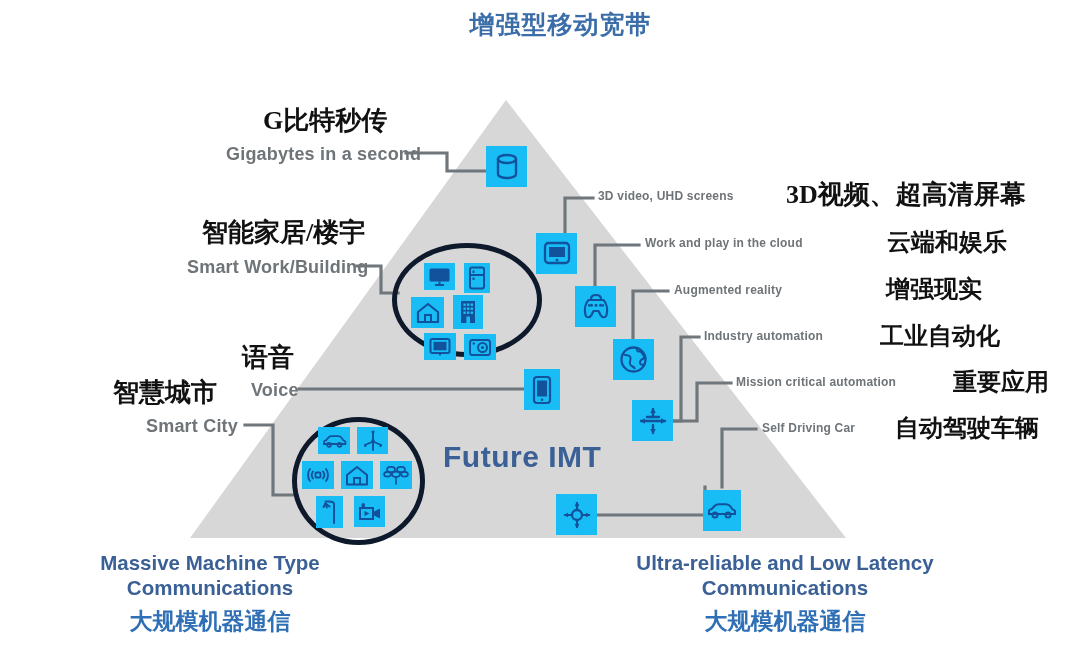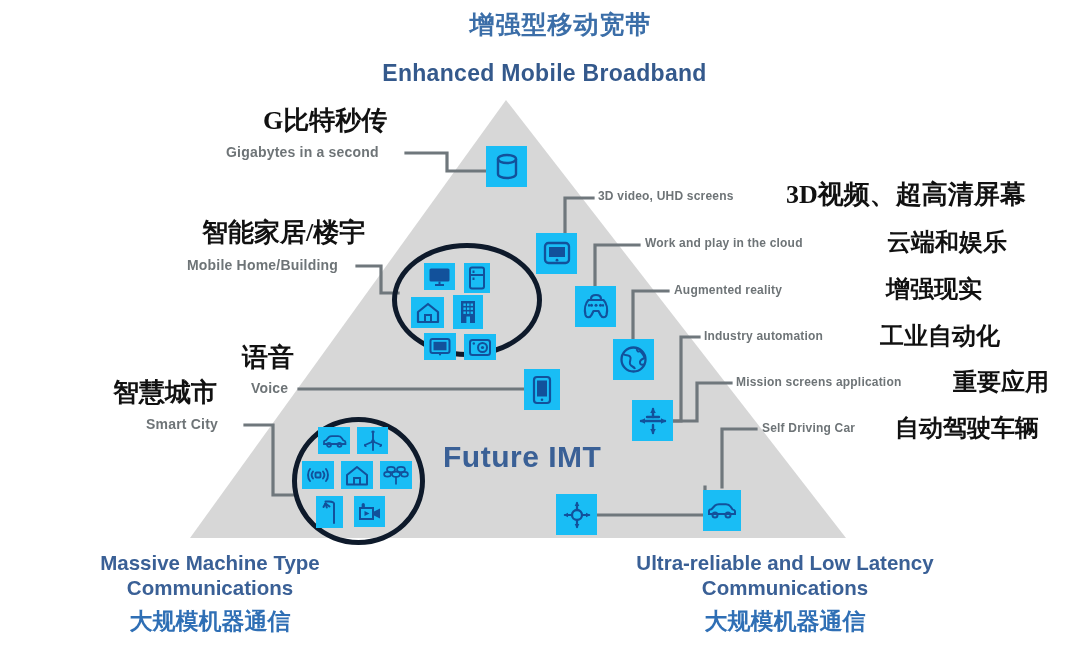--- a/index.html
+++ b/index.html
@@ -34,21 +34,21 @@
     font-family:"Liberation Serif","DejaVu Serif",serif;
   }
   .t-cn-mid{
     color:#111111;font-weight:bold;font-size:24px;white-space:nowrap;
     font-family:"Liberation Serif","DejaVu Serif",serif;
   }
   .t-en-small{
     color:#6e7477;font-weight:bold;font-size:12px;white-space:nowrap;
     letter-spacing:.2px;
   }
-  .t-en-small.sz14{font-size:14px;}
+  .t-en-small.sz14{font-size:18px;}
   .t-future{
     color:#3a6096;font-weight:bold;font-size:30px;white-space:nowrap;
     letter-spacing:.5px;
   }
 
   
   .tile{
     position:absolute;background:#19bdf5;display:flex;
     align-items:center;justify-content:center;
   }
@@ -89,53 +89,52 @@
 
       <path d="M756,429 L722,429 L722,487"></path>
       <path d="M596,515 L705,515 L705,487"></path>
     </g>
   </svg>
 
   <div class="ring" style="left:392px;top:243px;width:140px;height:104px;"></div>
   <div class="ring" style="left:292px;top:417px;width:123px;height:118px;"></div>
 
   <div class="abs t-cn-title" style="left:0;top:8px;width:1089px;text-align:center;">增强型移动宽带</div>
-  <div class="abs t-en-title" style="left:0;top:60px;width:1089px;text-align:center;">Enhanced Mobile Broadband</div>
 
   <div class="abs" style="left:20px;top:550px;width:380px;">
     <div class="t-corner-en">Massive Machine Type</div>
     <div class="t-corner-en">Communications</div>
     <div class="t-corner-cn" style="margin-top:7px;">大规模机器通信</div>
   </div>
 
   <div class="abs" style="left:570px;top:550px;width:430px;">
     <div class="t-corner-en">Ultra-reliable and Low Latency</div>
     <div class="t-corner-en">Communications</div>
     <div class="t-corner-cn" style="margin-top:7px;">大规模机器通信</div>
   </div>
 
   <div class="abs t-future" style="left:443px;top:440px;">Future IMT</div>
 
   <div class="abs t-cn-big" style="left:247px;top:103px;margin-left:16px;">G比特秒传</div>
   <div class="abs t-en-small sz14" style="left:226px;top:144px;">Gigabytes in a second</div>
 
   <div class="abs t-cn-big" style="left:202px;top:215px;">智能家居/楼宇</div>
-  <div class="abs t-en-small sz14" style="left:187px;top:257px;">Mobile Home/Building</div>
+  <div class="abs t-en-small sz14" style="left:187px;top:257px;">Smart Work/Building</div>
 
   <div class="abs t-cn-big" style="left:242px;top:340px;">语音</div>
   <div class="abs t-en-small sz14" style="left:251px;top:380px;">Voice</div>
 
   <div class="abs t-cn-big" style="left:113px;top:375px;">智慧城市</div>
   <div class="abs t-en-small sz14" style="left:146px;top:416px;">Smart City</div>
 
   <div class="abs t-en-small" style="left:598px;top:189px;">3D video, UHD  screens</div>
   <div class="abs t-en-small" style="left:645px;top:236px;">Work and play in the cloud</div>
   <div class="abs t-en-small" style="left:674px;top:283px;">Augmented reality</div>
   <div class="abs t-en-small" style="left:704px;top:329px;">Industry automation</div>
-  <div class="abs t-en-small" style="left:736px;top:375px;">Mission screens  application</div>
+  <div class="abs t-en-small" style="left:736px;top:375px;">Mission critical  automation</div>
   <div class="abs t-en-small" style="left:762px;top:421px;">Self Driving Car</div>
 
   <div class="abs t-cn-big" style="left:786px;top:177px;">3D视频、超高清屏幕</div>
   <div class="abs t-cn-mid" style="left:886px;top:273px;">增强现实</div>
   <div class="abs t-cn-mid" style="left:887px;top:226px;">云端和娱乐</div>
   <div class="abs t-cn-mid" style="left:880px;top:320px;">工业自动化</div>
   <div class="abs t-cn-mid" style="left:953px;top:366px;">重要应用</div>
   <div class="abs t-cn-mid" style="left:895px;top:412px;">自动驾驶车辆</div>
 
   <div class="tile" style="left:486px;top:146px;width:41px;height:41px;">

